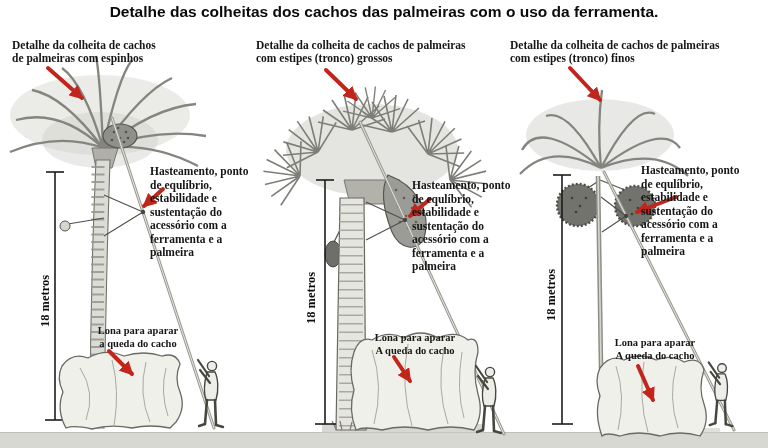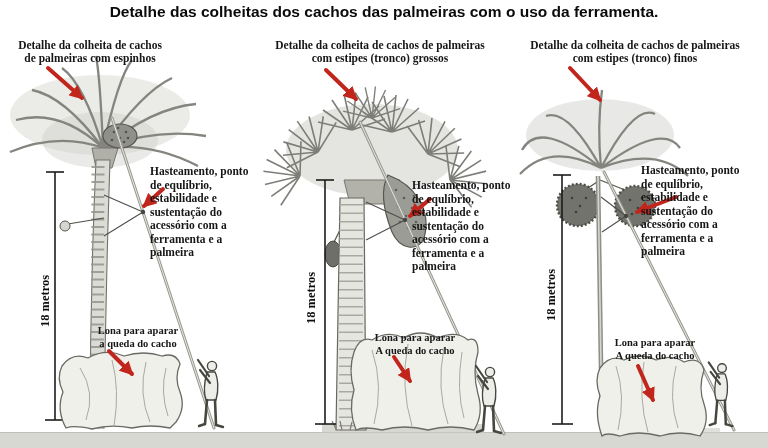--- a/index.html
+++ b/index.html
@@ -2,21 +2,21 @@
 <html style="--arrow-red: #c1251c; --ground: #d8d8d2;"><head>
 <meta charset="utf-8">
 <style>
   html,body{margin:0;padding:0;background:#ffffff;}
   .stage{position:relative;width:768px;height:448px;background:#ffffff;overflow:hidden;
          font-family:"Liberation Serif",serif;color:#111;}
   .stage svg.art{position:absolute;left:0;top:0;}
   .fig-title{position:absolute;top:3px;left:0;width:768px;text-align:center;
              font-family:"Liberation Sans",sans-serif;font-weight:bold;font-size:15.5px;color:#0a0a0a;}
   .caption{position:absolute;font-weight:bold;font-size:11.5px;line-height:13px;
-           text-align:center;white-space:pre-line;color:#161616;}
+           white-space:pre-line;color:#161616;}
   .cap-0{left:12px;top:39px;width:156px;}
   .cap-1{left:256px;top:39px;width:248px;}
   .cap-2{left:510px;top:39px;width:250px;}
   .note{position:absolute;font-weight:bold;font-size:11.5px;line-height:13.5px;
         text-align:left;white-space:pre-line;color:#161616;}
   .note-0{left:150px;top:165px;width:128px;}
   .note-1{left:412px;top:179px;width:128px;}
   .note-2{left:641px;top:164px;width:128px;}
   .tarpnote{position:absolute;font-weight:bold;font-size:10.5px;line-height:12.5px;
             text-align:center;white-space:pre-line;color:#161616;}

